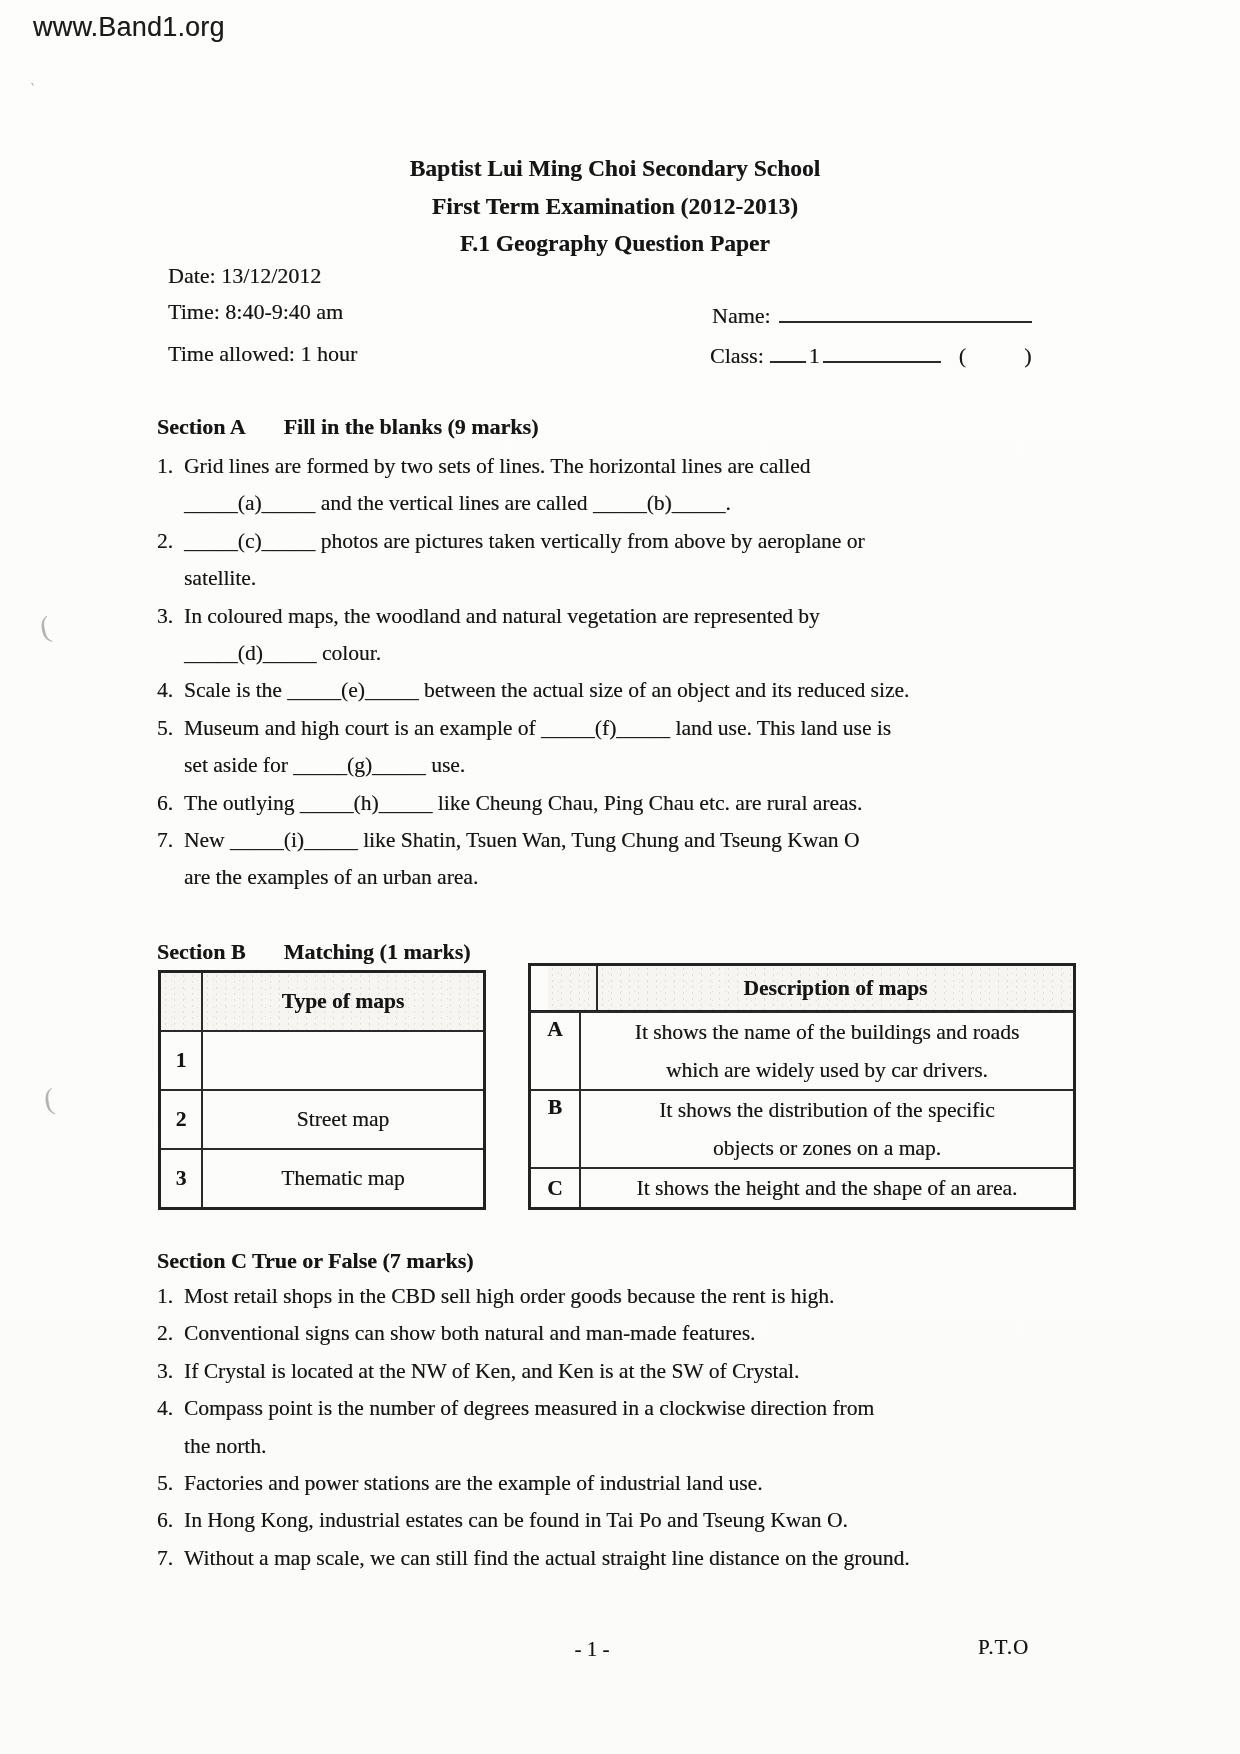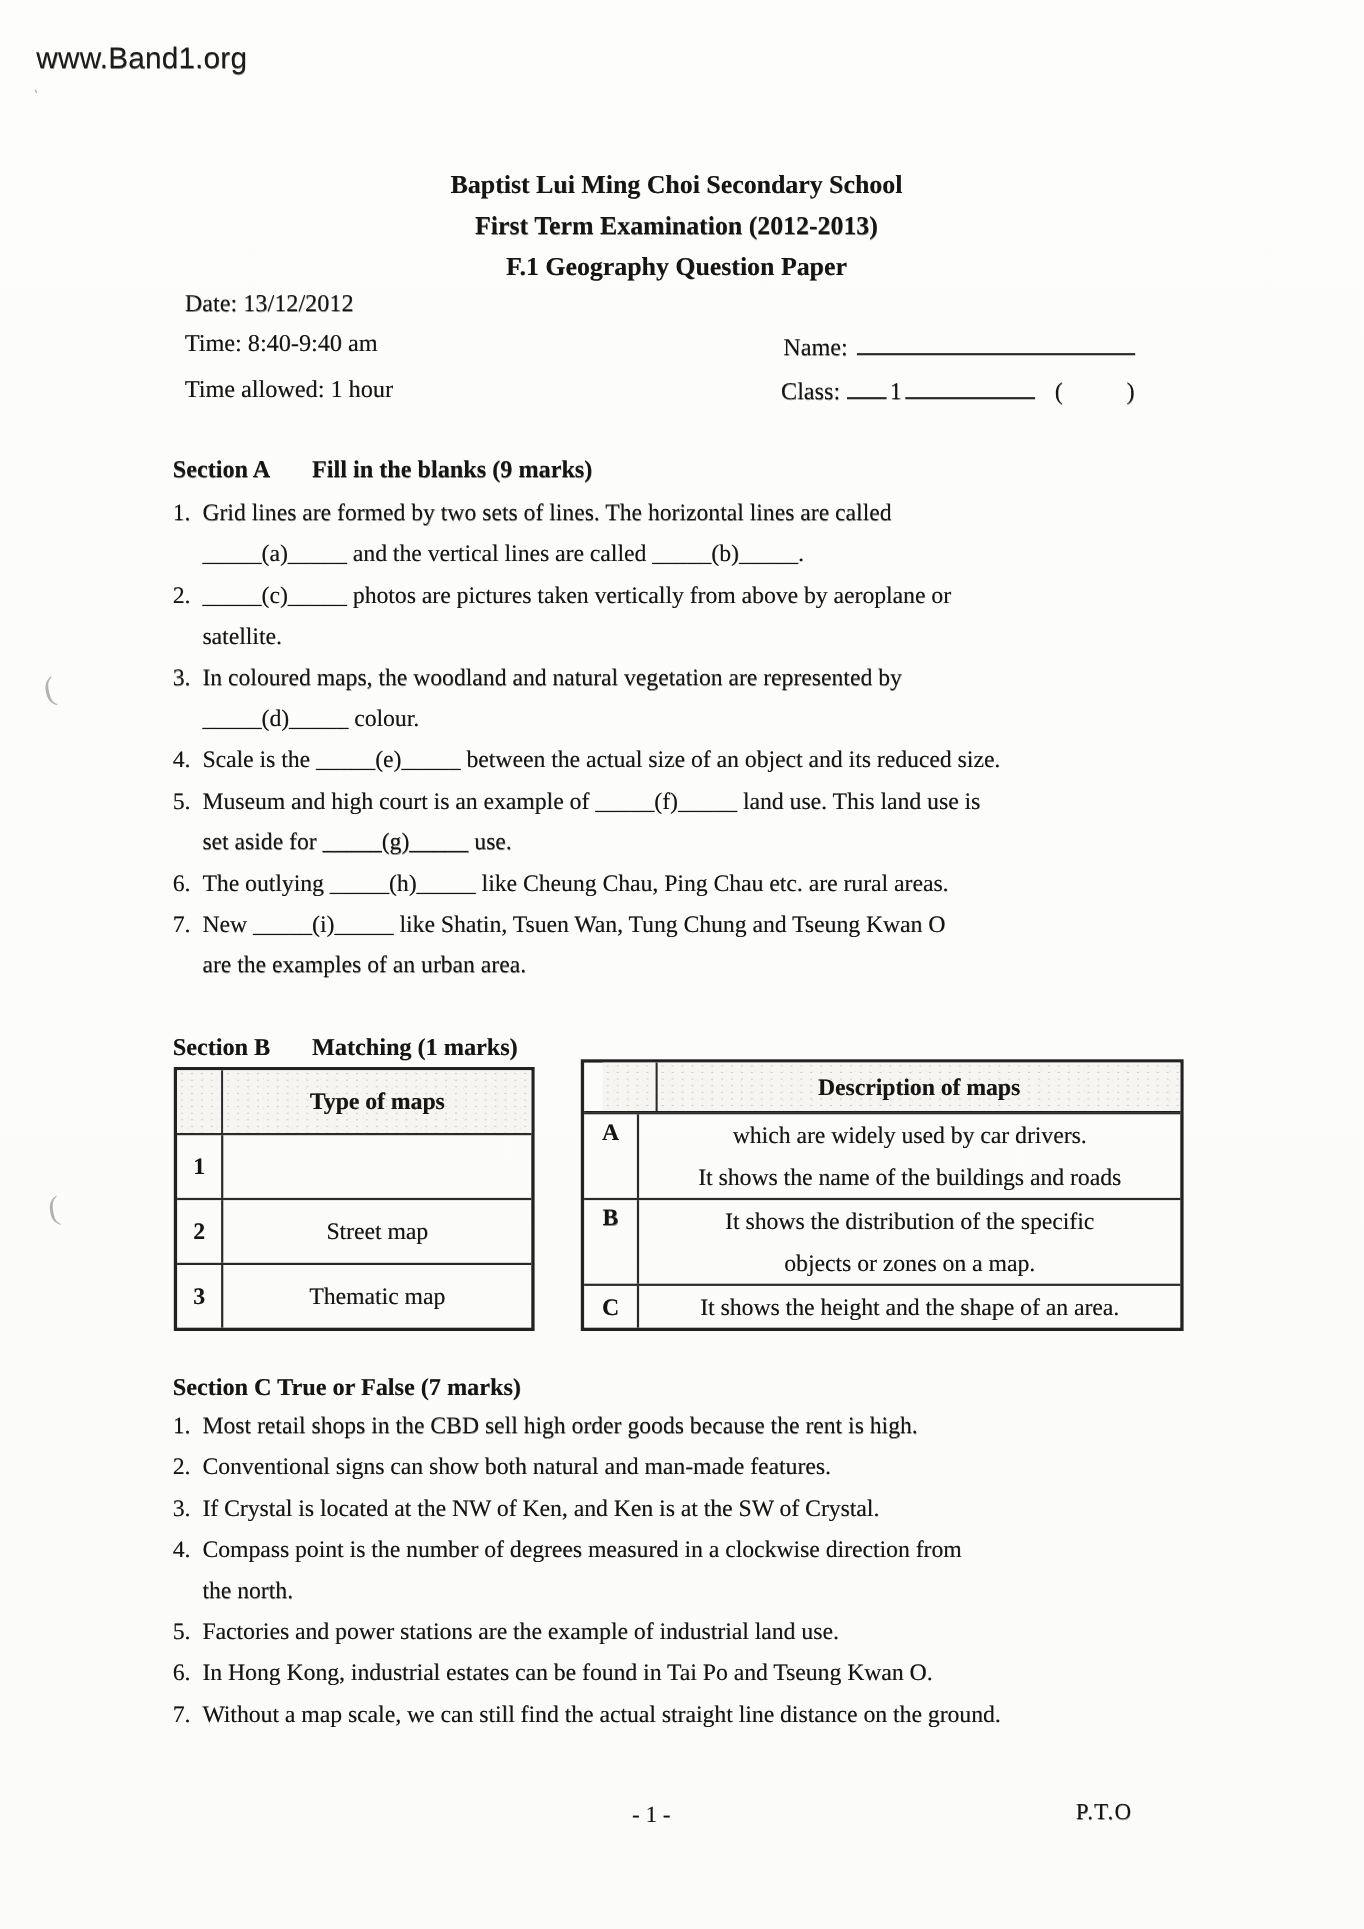--- a/index.html
+++ b/index.html
@@ -8,21 +8,21 @@
     width:1240px;height:1754px;
     margin:0 auto;
     background:linear-gradient(#fdfdfc,#fbfbf9);
     font-family:"Liberation Serif","DejaVu Serif",serif;
     color:#151515;
     overflow:hidden;
     text-shadow:0.3px 0.3px 0 rgba(25,25,25,0.5);
   }
   .abs{position:absolute;}
   .watermark{
-    left:33px;top:38px;
+    left:33px;top:12px;
     font-family:"Liberation Sans","DejaVu Sans",sans-serif;
     font-size:27px;color:#1b1b1b;letter-spacing:0.2px;
   }
   .title-block{
     left:165px;top:150px;width:900px;
     text-align:center;font-weight:bold;font-size:23.5px;line-height:37.5px;
   }
   .meta-line{left:168px;font-size:22px;}
   .name-row{left:712px;top:301px;font-size:22px;}
   .class-row{left:710px;top:341px;font-size:22px;}
@@ -200,22 +200,22 @@
   <div class="abs tableR">
     <div class="row hrow">
       <div class="cletter speckle"></div>
       <div class="cdesc speckle">
         <div class="dline">Description of maps</div>
       </div>
     </div>
     <div class="row rA">
       <div class="cletter">A</div>
       <div class="cdesc">
+        <div class="dline">It shows the name of the buildings and roads</div>
         <div class="dline">which are widely used by car drivers.</div>
-        <div class="dline">It shows the name of the buildings and roads</div>
       </div>
     </div>
     <div class="row rB">
       <div class="cletter">B</div>
       <div class="cdesc">
         <div class="dline">It shows the distribution of the specific</div>
         <div class="dline">objects or zones on a map.</div>
       </div>
     </div>
     <div class="row rC">

